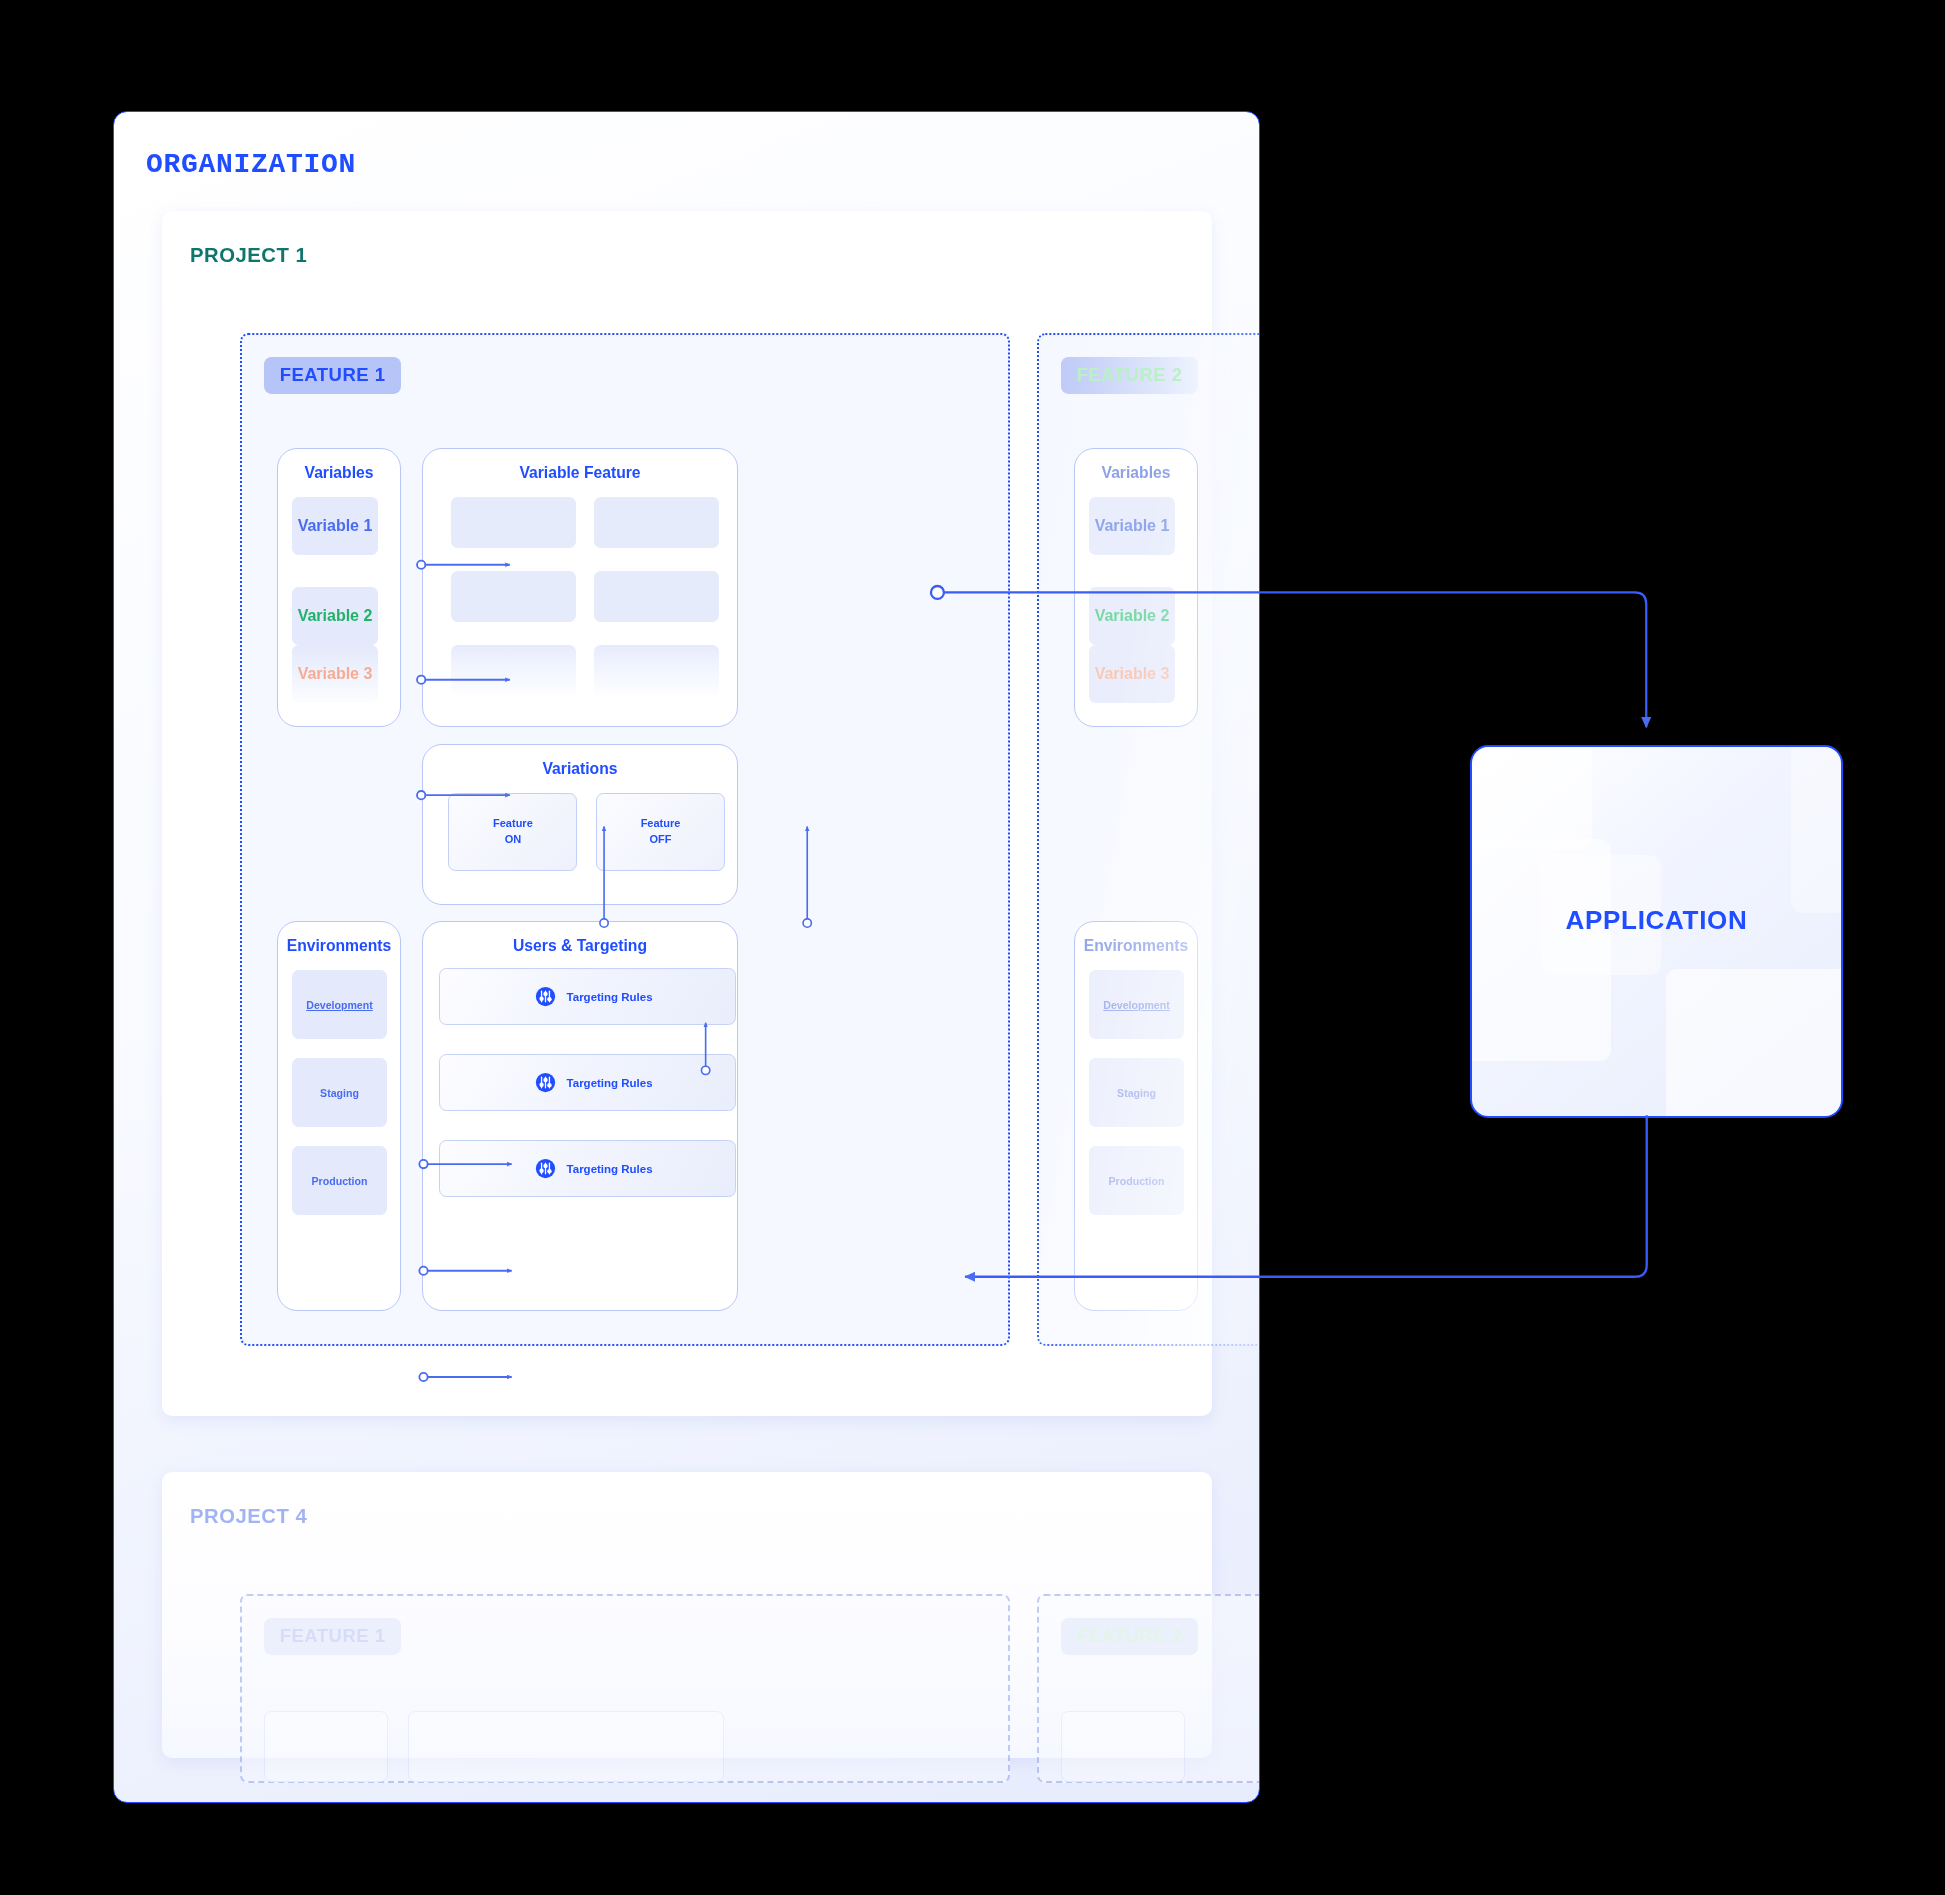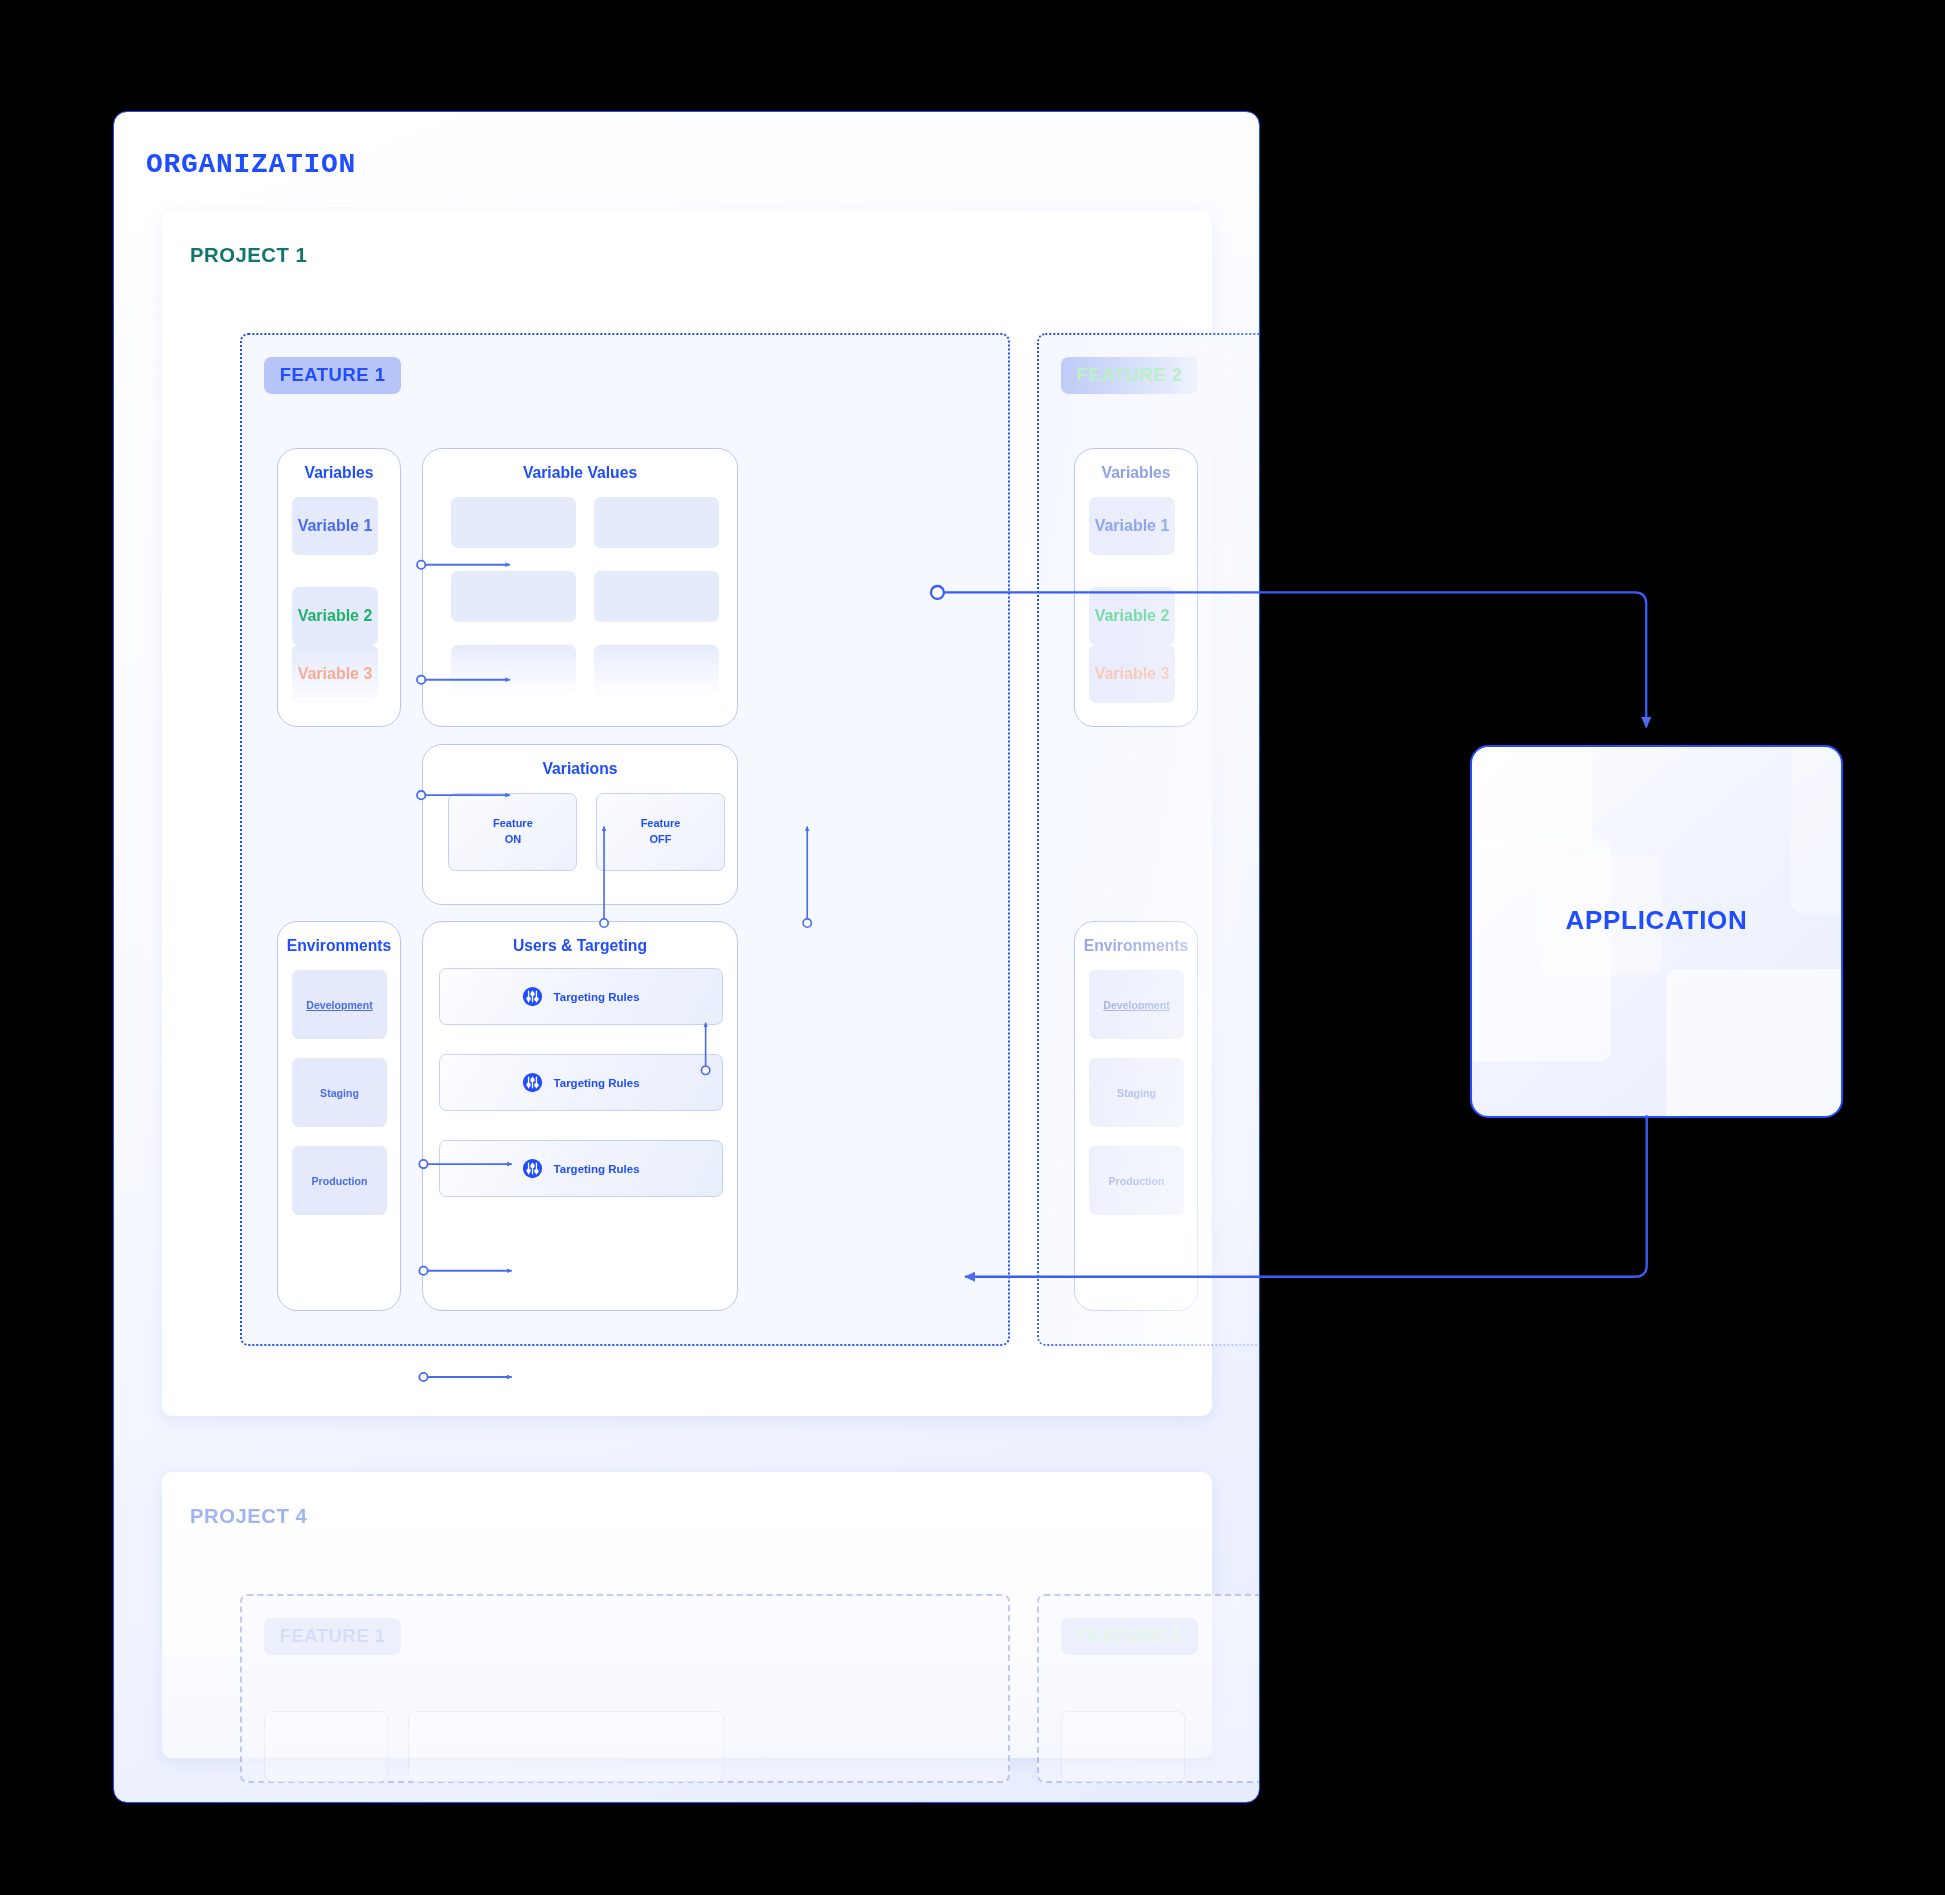--- a/index.html
+++ b/index.html
@@ -92,21 +92,21 @@
     font-size:10.6px;font-weight:bold;color:#4a6cf0;
   }
   .env-1{top:48px;text-decoration:underline;} .env-2{top:136px;} .env-3{top:224px;}
 
   
   #targetCard{left:180px;top:586px;width:314px;height:388px;}
   .rule-row{
     position:absolute;left:16px;width:282px;height:55px;border-radius:7.4px;
     border:0.9px solid #c6d1f8;
     background:linear-gradient(120deg,#fdfdff 0%,#f1f4fe 50%,#e9eefc 100%);
-    display:flex;align-items:center;justify-content:center;gap:10.2px;
+    display:flex;align-items:center;justify-content:center;gap:10.2px;padding-left:13px;
   }
   .rule-1{top:46px;} .rule-2{top:132px;} .rule-3{top:218px;}
   .rule-label{font-size:11.5px;font-weight:bold;color:#1f4dff;}
   .rule-icon{width:21px;height:21px;flex:0 0 21px;}
 
   
   #f2VarsCard{left:35px;top:113px;width:122px;height:277px;}
   #f2VarsCard .card-title{color:#8fa2e8;}
   #f2EnvCard{left:35px;top:586px;width:122px;height:388px;}
   #f2EnvCard .card-title{color:#8fa2e8;}
@@ -153,21 +153,21 @@
         <div class="feature-badge">FEATURE 1</div>
 
         <div class="card" id="varsCard">
           <div class="card-title">Variables</div>
           <div class="var-box var-1">Variable 1</div>
           <div class="var-box var-2">Variable 2</div>
           <div class="var-box var-3">Variable 3</div>
         </div>
 
         <div class="card" id="valsCard">
-          <div class="card-title">Variable Values</div>
+          <div class="card-title">Variable Feature</div>
           <div class="val-box val-col-a val-row-1"></div>
           <div class="val-box val-col-b val-row-1"></div>
           <div class="val-box val-col-a val-row-2"></div>
           <div class="val-box val-col-b val-row-2"></div>
           <div class="val-box val-col-a val-row-3"></div>
           <div class="val-box val-col-b val-row-3"></div>
         </div>
 
         <div class="card" id="variationsCard">
           <div class="card-title">Variations</div>

